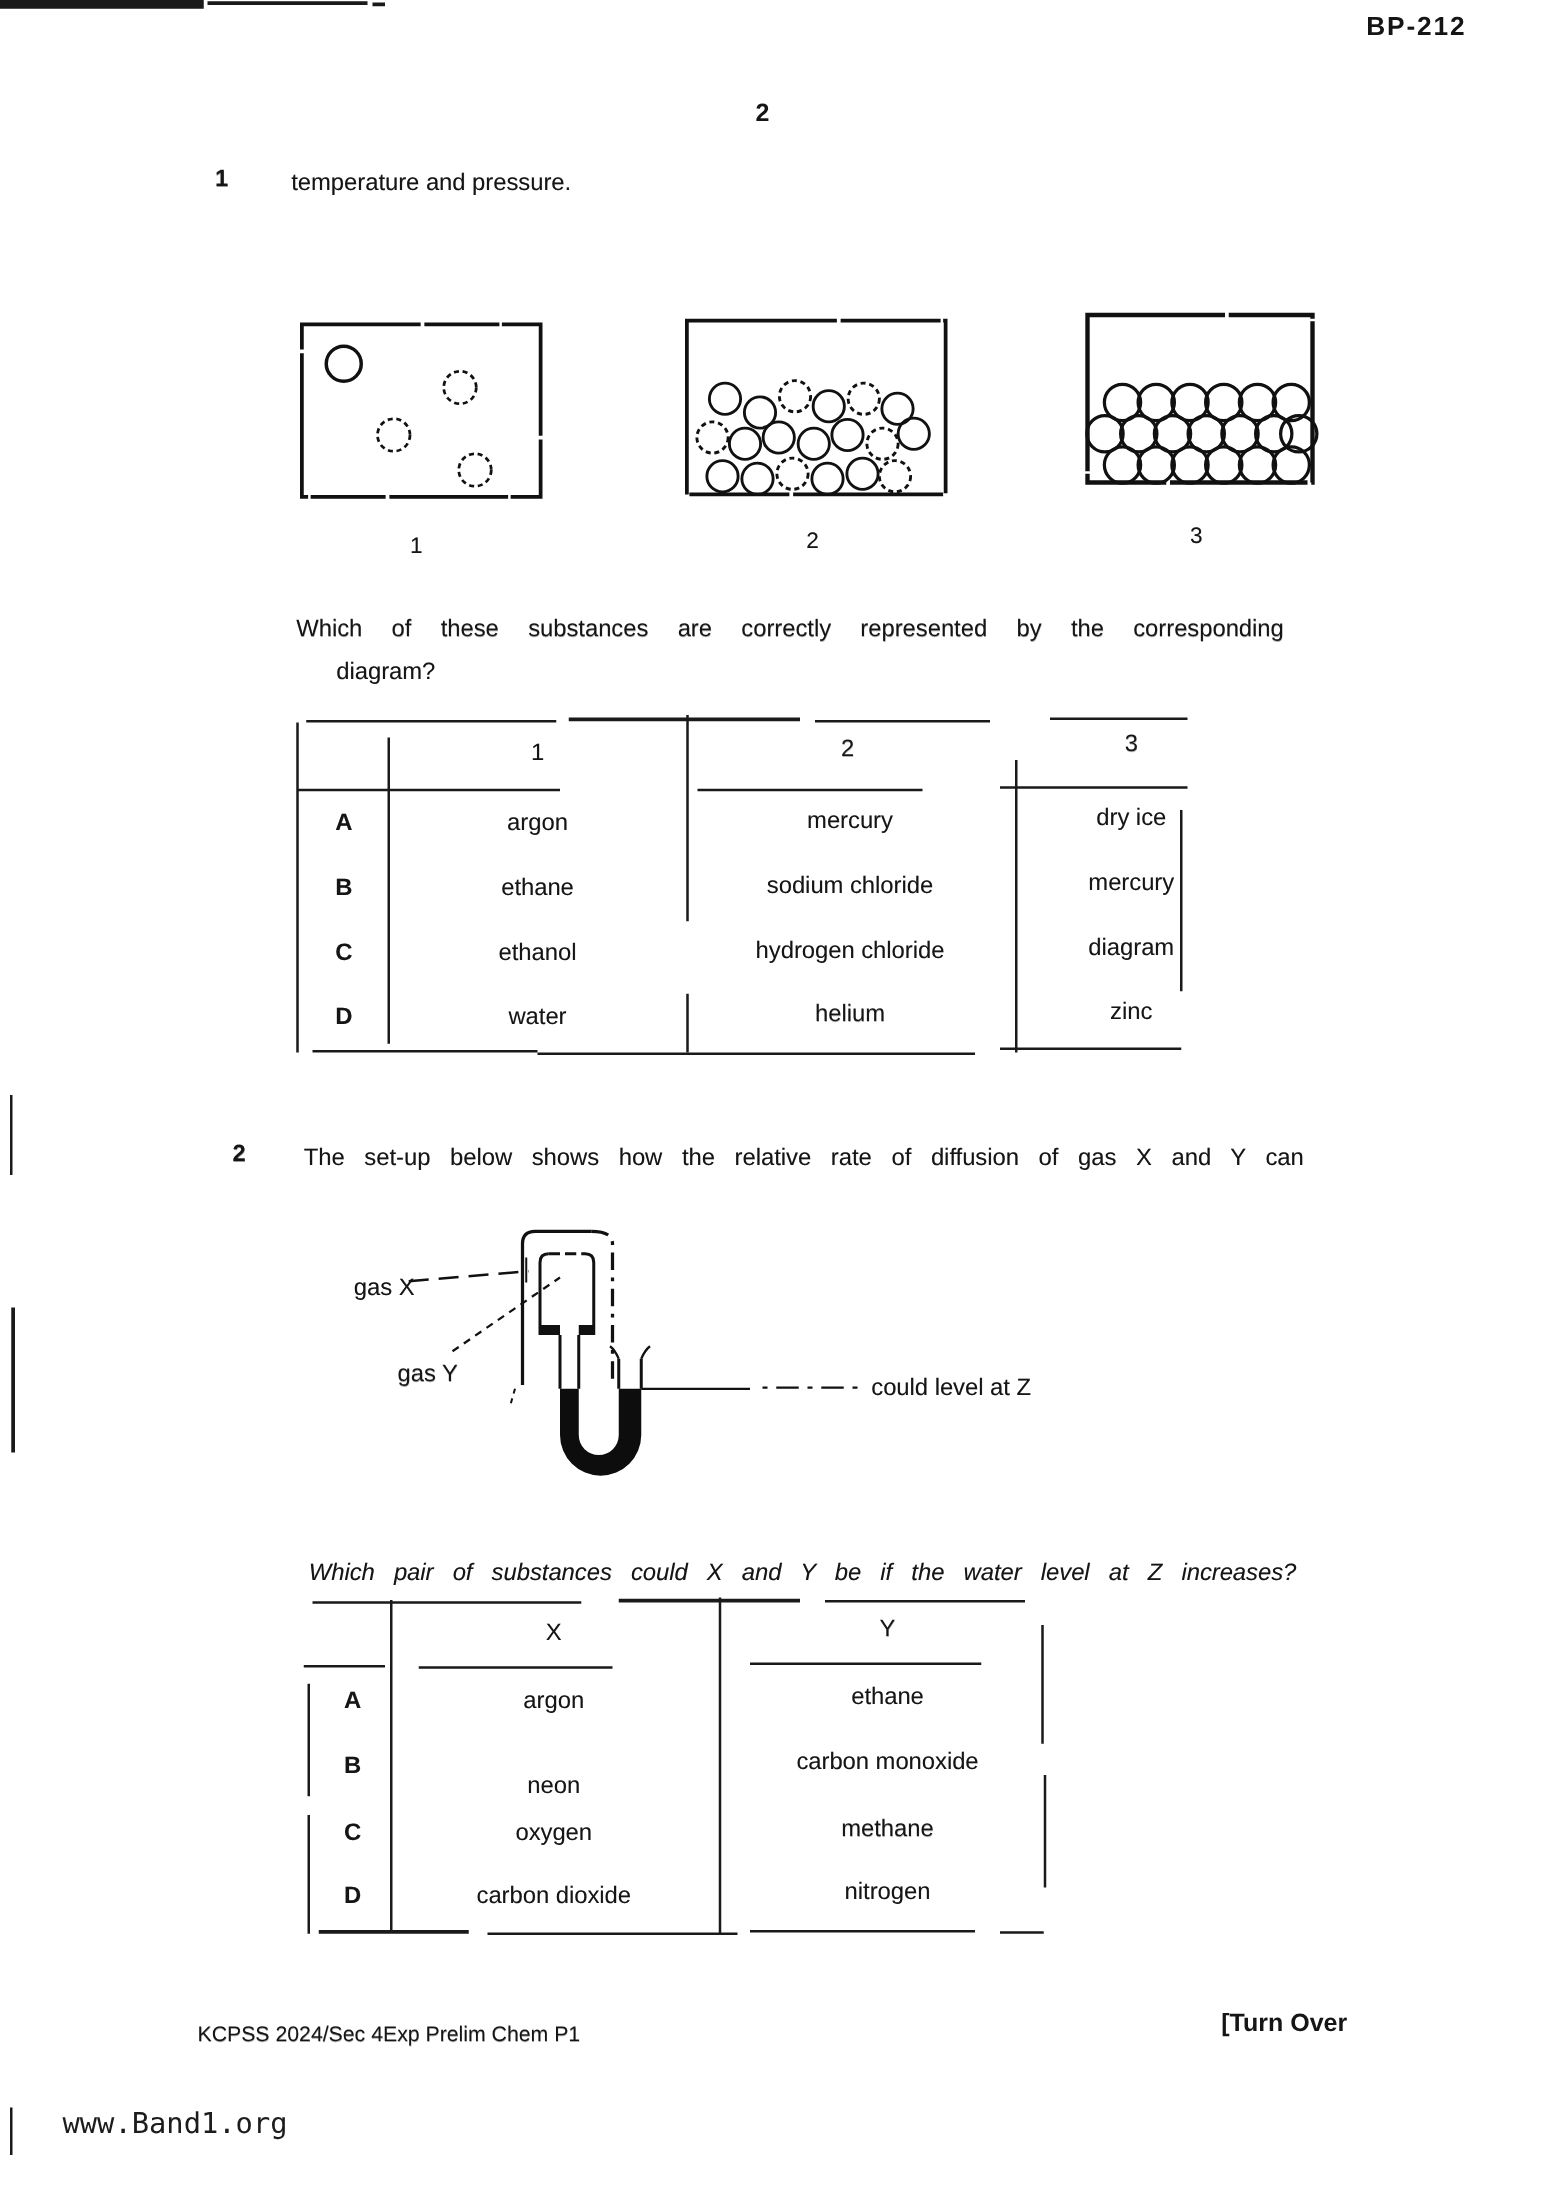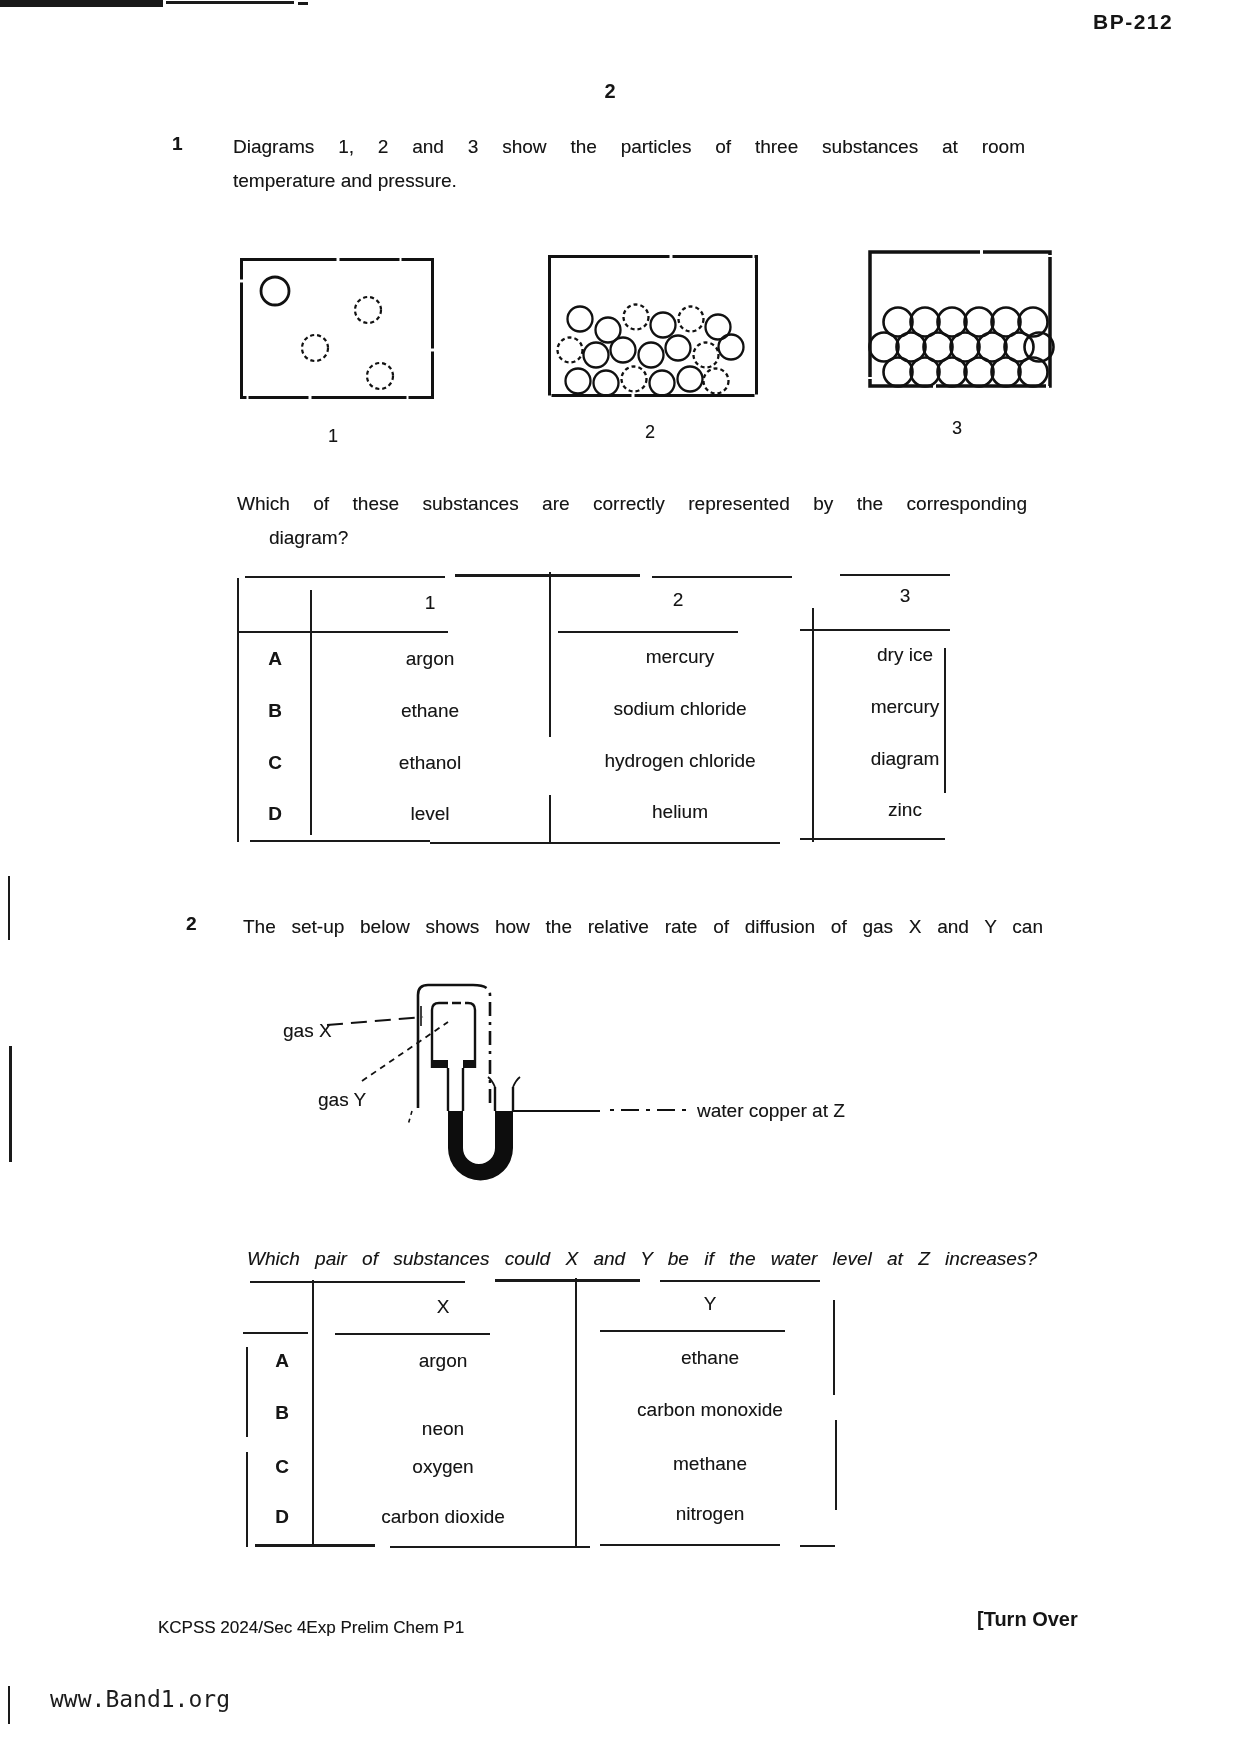--- a/index.html
+++ b/index.html
@@ -35,21 +35,20 @@
 
   <div class="line" style="left:8px;top:876px;width:2px;height:64px;"></div>
   <div class="line" style="left:9px;top:1046px;width:3px;height:116px;"></div>
   <div class="line" style="left:8px;top:1686px;width:2px;height:38px;"></div>
 
   <div class="stamp">BP-212</div>
   <div class="pageNum">2</div>
 
   <div class="txt qnum" style="left:172px;top:133px;">1</div>
   <div class="blk tS" style="left:233px;top:130px;width:792px;">
-    <span class="just" style="display:block;">Diagrams 1, 2 and 3 show the particles of three substances at room</span>
     <span style="display:block;">temperature and pressure.</span>
   </div>
 
   <svg style="left:240px;top:258px;" width="194" height="142" viewBox="0 0 194 142">
     <rect x="1.5" y="1.5" width="191" height="138" fill="none" stroke="#111" stroke-width="3" stroke-dasharray="95 3 60 2 120 3 70 2"></rect>
     <circle cx="35" cy="33" r="14" fill="none" stroke="#111" stroke-width="2.8"></circle>
     <circle cx="128" cy="52" r="13" fill="none" stroke="#111" stroke-width="2.2" stroke-dasharray="4 3"></circle>
     <circle cx="75" cy="90" r="13" fill="none" stroke="#111" stroke-width="2.2" stroke-dasharray="4 3"></circle>
     <circle cx="140" cy="118" r="13" fill="none" stroke="#111" stroke-width="2.2" stroke-dasharray="4 3"></circle>
   </svg>
@@ -143,21 +142,21 @@
   <div class="cell" style="left:330px;top:700px;width:200px;">ethane</div>
   <div class="cell" style="left:565px;top:698px;width:230px;">sodium chloride</div>
   <div class="cell" style="left:800px;top:696px;width:210px;">mercury</div>
 
   <div class="cell letter" style="left:255px;top:752px;width:40px;">C</div>
   <div class="cell" style="left:330px;top:752px;width:200px;">ethanol</div>
   <div class="cell" style="left:565px;top:750px;width:230px;">hydrogen chloride</div>
   <div class="cell" style="left:800px;top:748px;width:210px;">diagram</div>
 
   <div class="cell letter" style="left:255px;top:803px;width:40px;">D</div>
-  <div class="cell" style="left:330px;top:803px;width:200px;">level</div>
+  <div class="cell" style="left:330px;top:803px;width:200px;">water</div>
   <div class="cell" style="left:565px;top:801px;width:230px;">helium</div>
   <div class="cell" style="left:800px;top:799px;width:210px;">zinc</div>
 
   <div class="txt qnum" style="left:186px;top:913px;">2</div>
   <div class="blk tS" style="left:243px;top:910px;width:800px;">
     <span class="just" style="display:block;">The set-up below shows how the relative rate of diffusion of gas X and Y can</span>
   </div>
 
   <svg style="left:265px;top:980px;" width="480" height="215" viewBox="0 0 480 215">
 
@@ -180,21 +179,21 @@
     <path d="M230,107 L230,131 M248,107 L248,131" fill="none" stroke="#111" stroke-width="2.4"></path>
     <path d="M230,107 Q227,100 223,97 M248,107 Q251,100 255,97" fill="none" stroke="#111" stroke-width="1.8"></path>
 
     <path d="M183,131 L183,168 A32.5,32.5 0 0 0 248,168 L248,131 L230,131 L230,168 A16,16 0 0 1 198,168 L198,131 Z" fill="#0d0d0d"></path>
 
     <path d="M248,131 L335,131" fill="none" stroke="#111" stroke-width="1.8"></path>
     <path d="M345,130 L428,130" fill="none" stroke="#111" stroke-width="1.8" stroke-dasharray="4 7 18 7"></path>
   </svg>
   <div class="txt tS" style="left:283px;top:1014px;">gas X</div>
   <div class="txt tS" style="left:318px;top:1083px;">gas Y</div>
-  <div class="txt tS" style="left:697px;top:1094px;">water copper at Z</div>
+  <div class="txt tS" style="left:697px;top:1094px;">could level at Z</div>
 
   <div class="blk tS just" style="left:247px;top:1242px;width:790px;font-style:italic;">Which pair of substances could X and Y be if the water level at Z increases?</div>
 
   <div class="line" style="left:250px;top:1281px;width:215px;height:2px;"></div>
   <div class="line" style="left:495px;top:1279px;width:145px;height:3px;"></div>
   <div class="line" style="left:660px;top:1280px;width:160px;height:2px;"></div>
   <div class="line" style="left:243px;top:1332px;width:65px;height:2px;"></div>
   <div class="line" style="left:335px;top:1333px;width:155px;height:2px;"></div>
   <div class="line" style="left:600px;top:1330px;width:185px;height:2px;"></div>
   <div class="line" style="left:255px;top:1544px;width:120px;height:3px;"></div>

